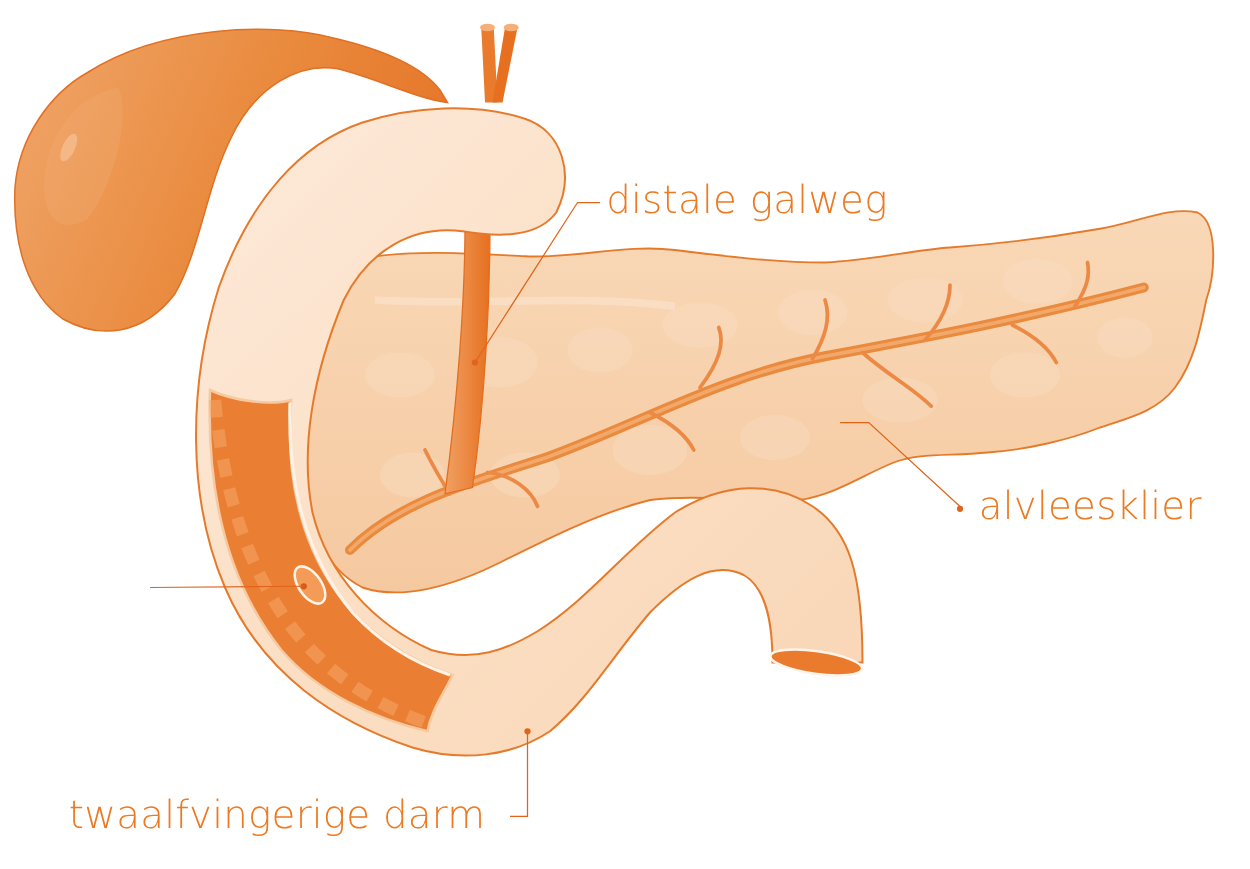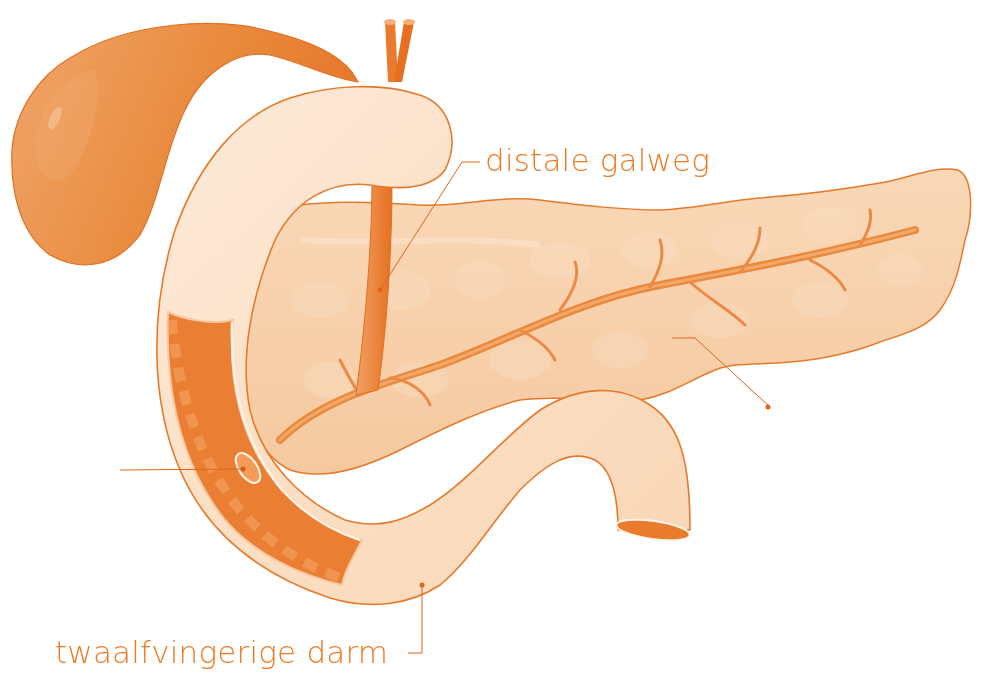--- a/index.html
+++ b/index.html
@@ -105,14 +105,15 @@
     <circle cx="380" cy="290" r="2.5" fill="#e0651a" stroke="none"></circle>
     <path d="M770,407 L695,338 L672,338"></path>
     <circle cx="768" cy="407" r="2.5" fill="#e0651a" stroke="none"></circle>
     <path d="M120,470 L243,469"></path>
     <path d="M408,653 L422,653 L422,585"></path>
     <circle cx="422" cy="585" r="2.5" fill="#e0651a" stroke="none"></circle>
   </g>
 </svg>
 
   <div class="lbl" style="left:485px; top:145px;">distale galweg</div>
+  <div class="lbl" style="left:783px; top:390px;">alvleesklier</div>
   <div class="lbl" style="left:55px; top:637px;">twaalfvingerige darm</div>
 </div>
 
 </body></html>

